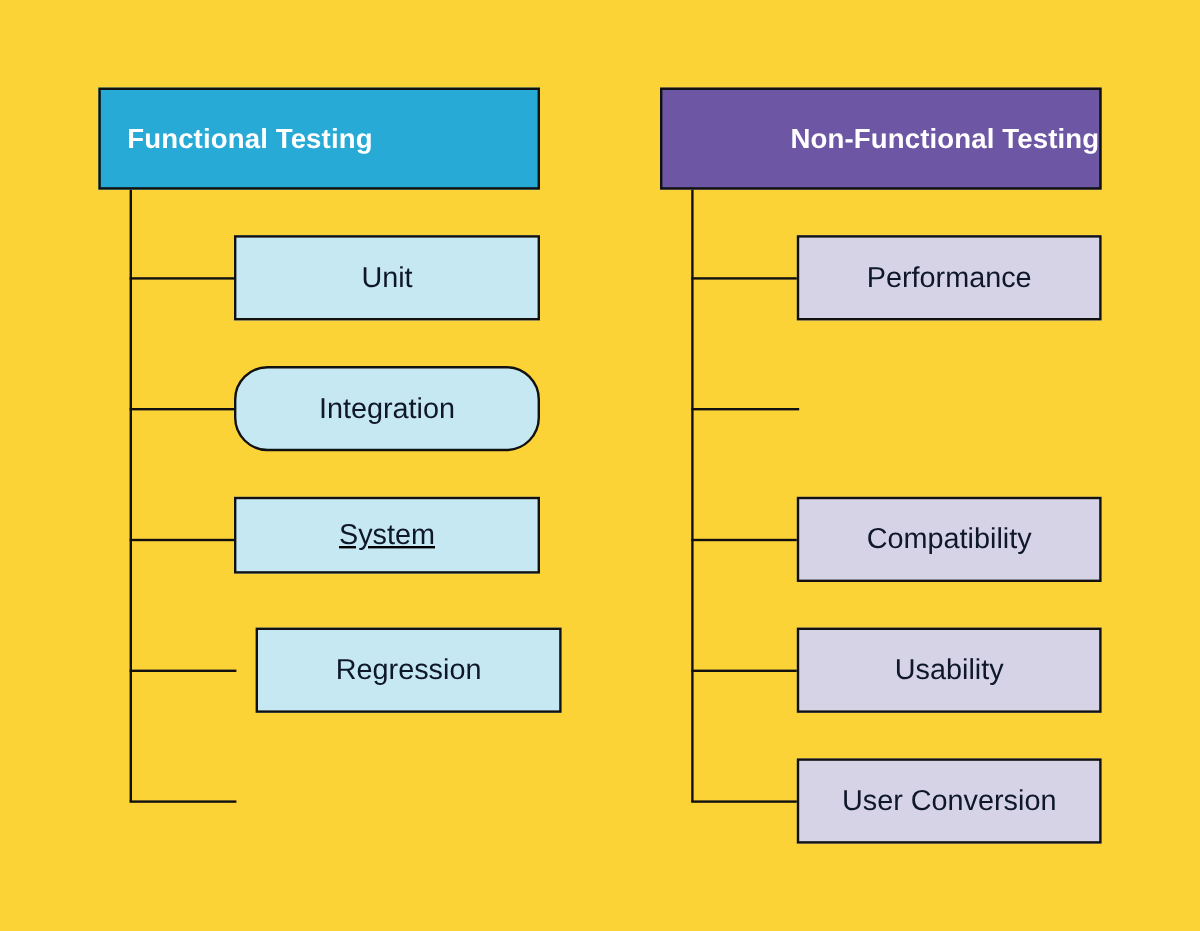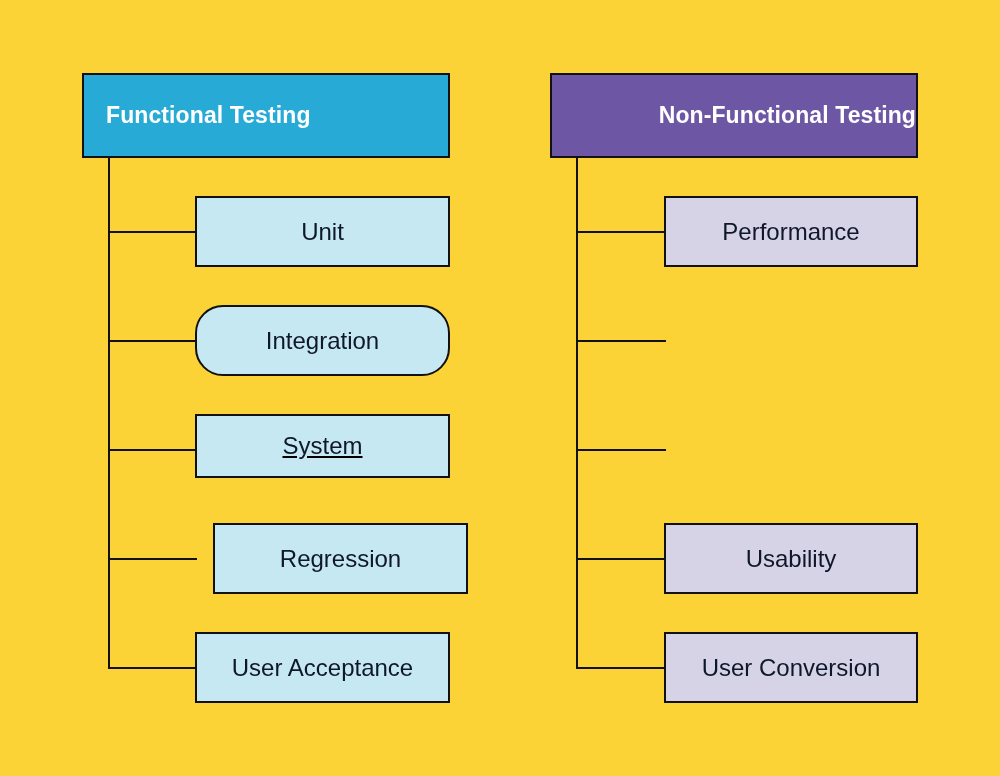--- a/index.html
+++ b/index.html
@@ -100,42 +100,42 @@
     </div>
     <div class="child-box" style="left:195px; top:305px; width:255px; height:71px;border-radius:28px;">
       <span class="child-label">Integration</span>
     </div>
     <div class="child-box" style="left:195px; top:414px; width:255px; height:64px;text-decoration:underline;">
       <span class="child-label">System</span>
     </div>
     <div class="child-box" style="left:189px; top:523px; width:255px; height:71px;margin-left:24px;">
       <span class="child-label">Regression</span>
     </div>
-    <div class="child-box" style="left:195px; top:632px; width:255px; height:71px;">
-      <span class="child-label">User Acceptance</span>
-    </div>
   </div>
 
   <div class="column col-right">
 
     <div class="trunk" style="left:576px; top:158px; height:510px;"></div>
 
     <div class="branch" style="left:576px; top:231px; width:90px;"></div>
     <div class="branch" style="left:576px; top:340px; width:90px;"></div>
     <div class="branch" style="left:576px; top:449px; width:90px;"></div>
     <div class="branch" style="left:576px; top:558px; width:90px;"></div>
     <div class="branch" style="left:576px; top:667px; width:90px;"></div>
 
     <div class="root-box" style="left:550px; top:73px; width:368px; height:85px;justify-content:flex-end;">
       <span class="root-label">Non-Functional Testing</span>
     </div>
 
     <div class="child-box" style="left:664px; top:196px; width:254px; height:71px;">
       <span class="child-label">Performance</span>
     </div>
+    <div class="child-box" style="left:664px; top:414px; width:254px; height:71px;">
+      <span class="child-label">Compatibility</span>
+    </div>
     <div class="child-box" style="left:664px; top:523px; width:254px; height:71px;">
       <span class="child-label">Usability</span>
     </div>
     <div class="child-box" style="left:664px; top:632px; width:254px; height:71px;">
       <span class="child-label">User Conversion</span>
     </div>
   </div>
 
 </div>
 

